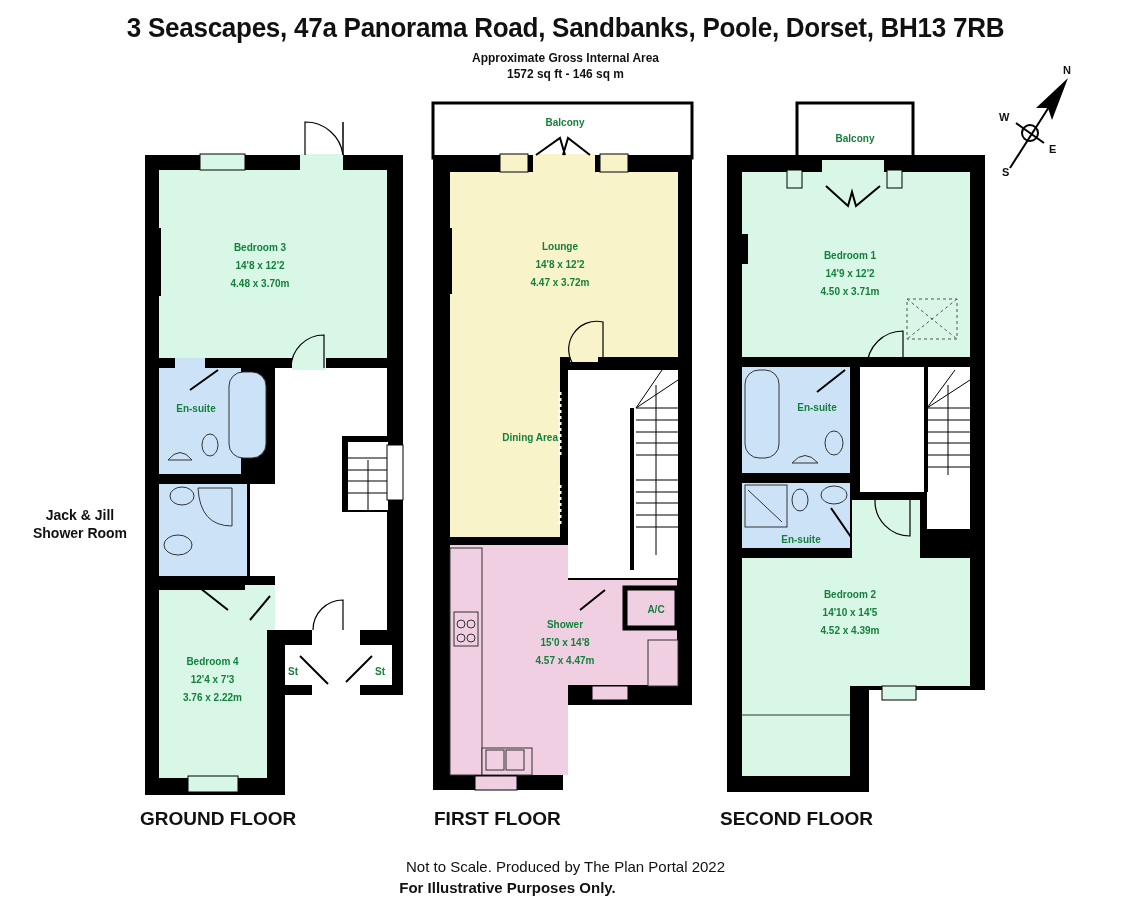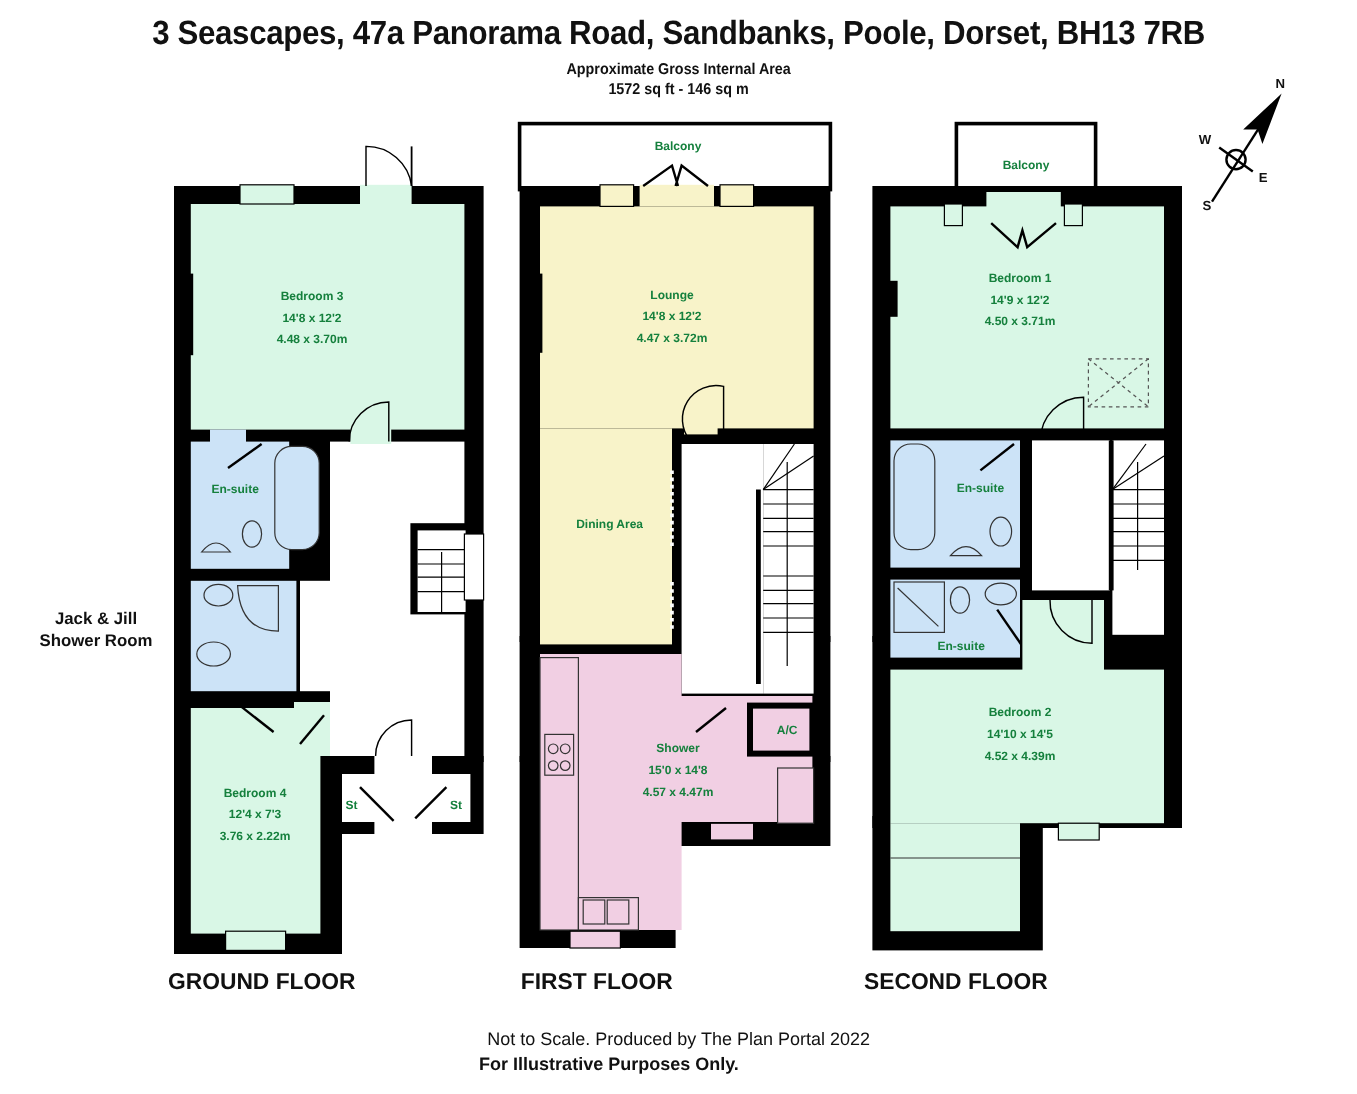--- a/index.html
+++ b/index.html
@@ -236,37 +236,37 @@
 <div class="floor-label" style="left:140px; top:808px;">GROUND FLOOR</div>
 
 <div class="room-label" style="left:520px; top:114px; width:90px;">
   <span>Balcony</span>
 </div>
 <div class="room-label" style="left:505px; top:238px; width:110px;">
   <span>Lounge</span>
   <span>14'8 x 12'2</span>
   <span>4.47 x 3.72m</span>
 </div>
-<div class="room-label" style="left:458px; top:429px; width:100px; text-align:center;">
+<div class="room-label" style="left:458px; top:429px; width:100px; text-align:right;">
   <span>Dining Area</span>
 </div>
 <div class="room-label" style="left:510px; top:616px; width:110px;">
   <span>Shower</span>
   <span>15'0 x 14'8</span>
   <span>4.57 x 4.47m</span>
 </div>
 <div class="room-label" style="left:636px; top:601px; width:40px;">
   <span>A/C</span>
 </div>
 <div class="floor-label" style="left:434px; top:808px;">FIRST FLOOR</div>
 
 <div class="room-label" style="left:810px; top:130px; width:90px;">
   <span>Balcony</span>
 </div>
-<div class="room-label" style="left:795px; top:224px; width:110px;">
+<div class="room-label" style="left:795px; top:247px; width:110px;">
   <span>Bedroom 1</span>
   <span>14'9 x 12'2</span>
   <span>4.50 x 3.71m</span>
 </div>
 <div class="room-label" style="left:781px; top:399px; width:72px;">
   <span>En-suite</span>
 </div>
 <div class="room-label" style="left:765px; top:531px; width:72px;">
   <span>En-suite</span>
 </div>

